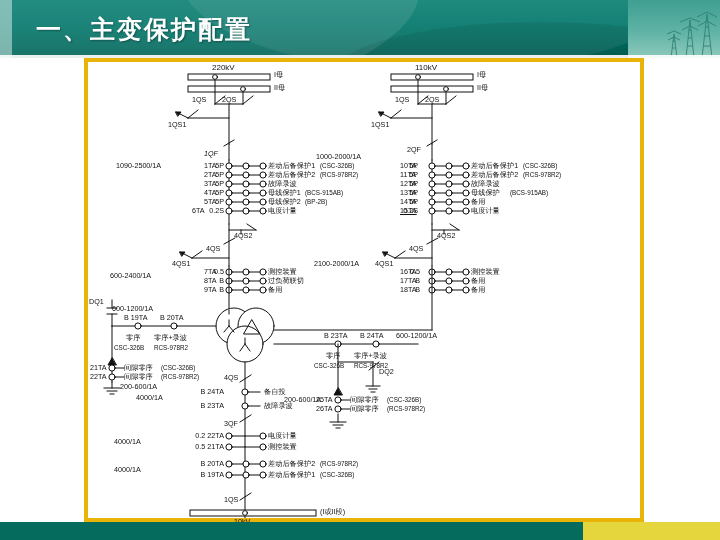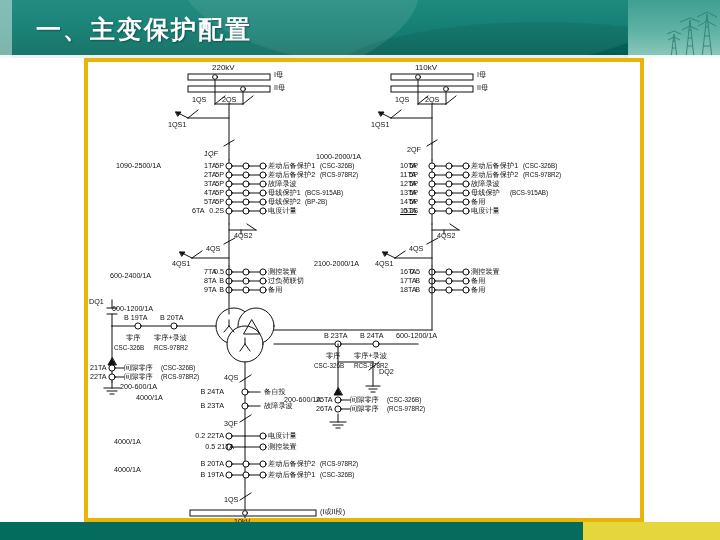--- a/index.html
+++ b/index.html
@@ -502,21 +502,21 @@
     <div class="lbl s7 ta-r" style="left:80px;top:326px;width:56px;"><span>B</span> <span>24TA</span></div>
     <div class="lbl s7" style="left:176px;top:326px;">备自投</div>
     <div class="lbl s7 ta-r" style="left:80px;top:340px;width:56px;"><span>B</span> <span>23TA</span></div>
     <div class="lbl s7" style="left:176px;top:340px;">故障录波</div>
 
     <div class="lbl s7" style="left:136px;top:358px;">3QF</div>
 
     <div class="lbl s7" style="left:26px;top:376px;">4000/1A</div>
     <div class="lbl s7 ta-r" style="left:70px;top:370px;width:66px;"><span>0.2</span> <span>22TA</span></div>
     <div class="lbl s7" style="left:180px;top:370px;">电度计量</div>
-    <div class="lbl s7 ta-r" style="left:80px;top:381px;width:66px;"><span>0.5</span> <span>21TA</span></div>
+    <div class="lbl s7 ta-r" style="left:70px;top:381px;width:66px;"><span>0.5</span> <span>21TA</span></div>
     <div class="lbl s7" style="left:180px;top:381px;">测控装置</div>
 
     <div class="lbl s7" style="left:26px;top:404px;">4000/1A</div>
     <div class="lbl s7 ta-r" style="left:70px;top:398px;width:66px;"><span>B</span> <span>20TA</span></div>
     <div class="lbl s7" style="left:180px;top:398px;">差动后备保护2</div>
     <div class="lbl s6" style="left:232px;top:399px;">(RCS-978R2)</div>
     <div class="lbl s7 ta-r" style="left:70px;top:409px;width:66px;"><span>B</span> <span>19TA</span></div>
     <div class="lbl s7" style="left:180px;top:409px;">差动后备保护1</div>
     <div class="lbl s6" style="left:232px;top:410px;">(CSC-326B)</div>
 

